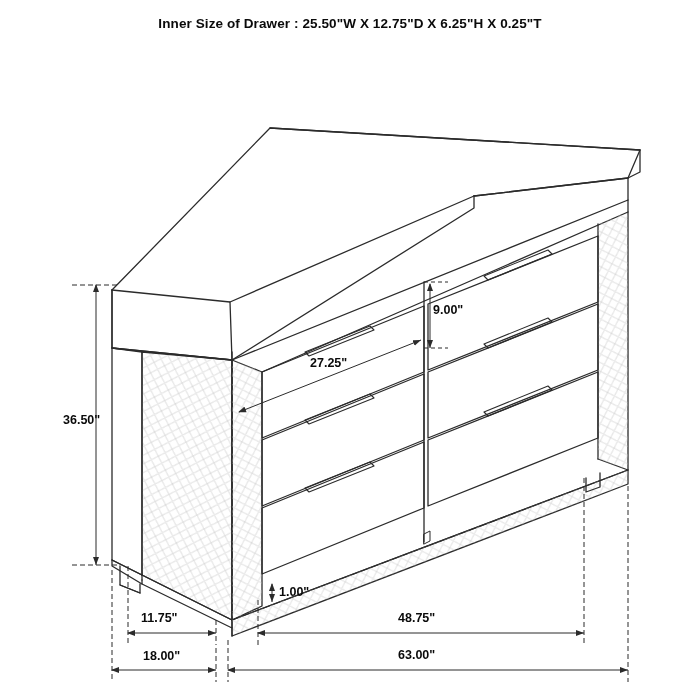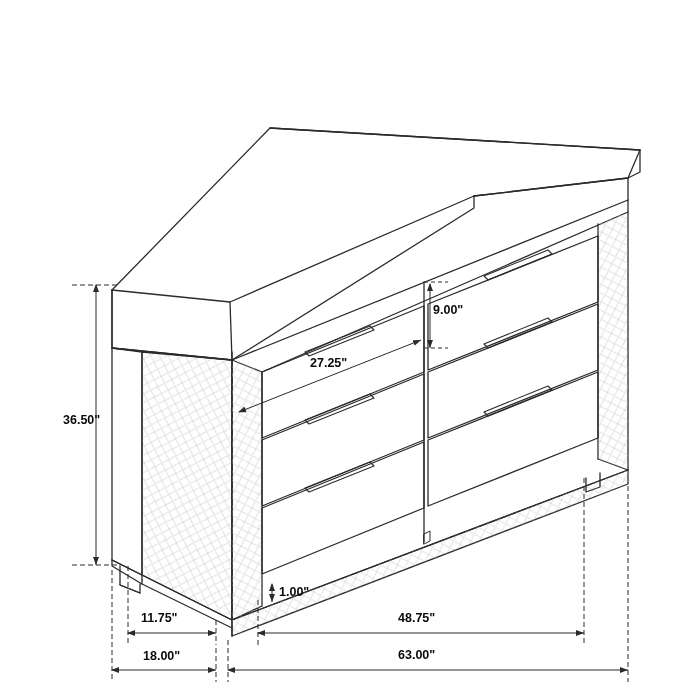--- a/index.html
+++ b/index.html
@@ -44,20 +44,21 @@
     font-weight: bold;
     color: #0a0a0a;
     white-space: nowrap;
   }
 </style>
 </head>
 <body>
 
 <div id="stage">
 
+  <div class="title">Inner Size of Drawer : 25.50"W X 12.75"D X 6.25"H X 0.25"T</div>
 
   <svg class="drawing" viewBox="0 0 700 700">
     <defs>
       <pattern id="diamondTex" width="11" height="11" patternUnits="userSpaceOnUse" patternTransform="rotate(18)">
         <path d="M5.5 0 L11 5.5 L5.5 11 L0 5.5 Z" fill="none" stroke="#c0c0c0" stroke-width="0.7"></path>
       </pattern>
       <pattern id="diamondTex2" width="11" height="11" patternUnits="userSpaceOnUse" patternTransform="rotate(-18)">
         <path d="M5.5 0 L11 5.5 L5.5 11 L0 5.5 Z" fill="none" stroke="#c0c0c0" stroke-width="0.7"></path>
       </pattern>
       <marker id="arrowEnd" markerWidth="9" markerHeight="9" refX="8" refY="3" orient="auto" markerUnits="strokeWidth">

